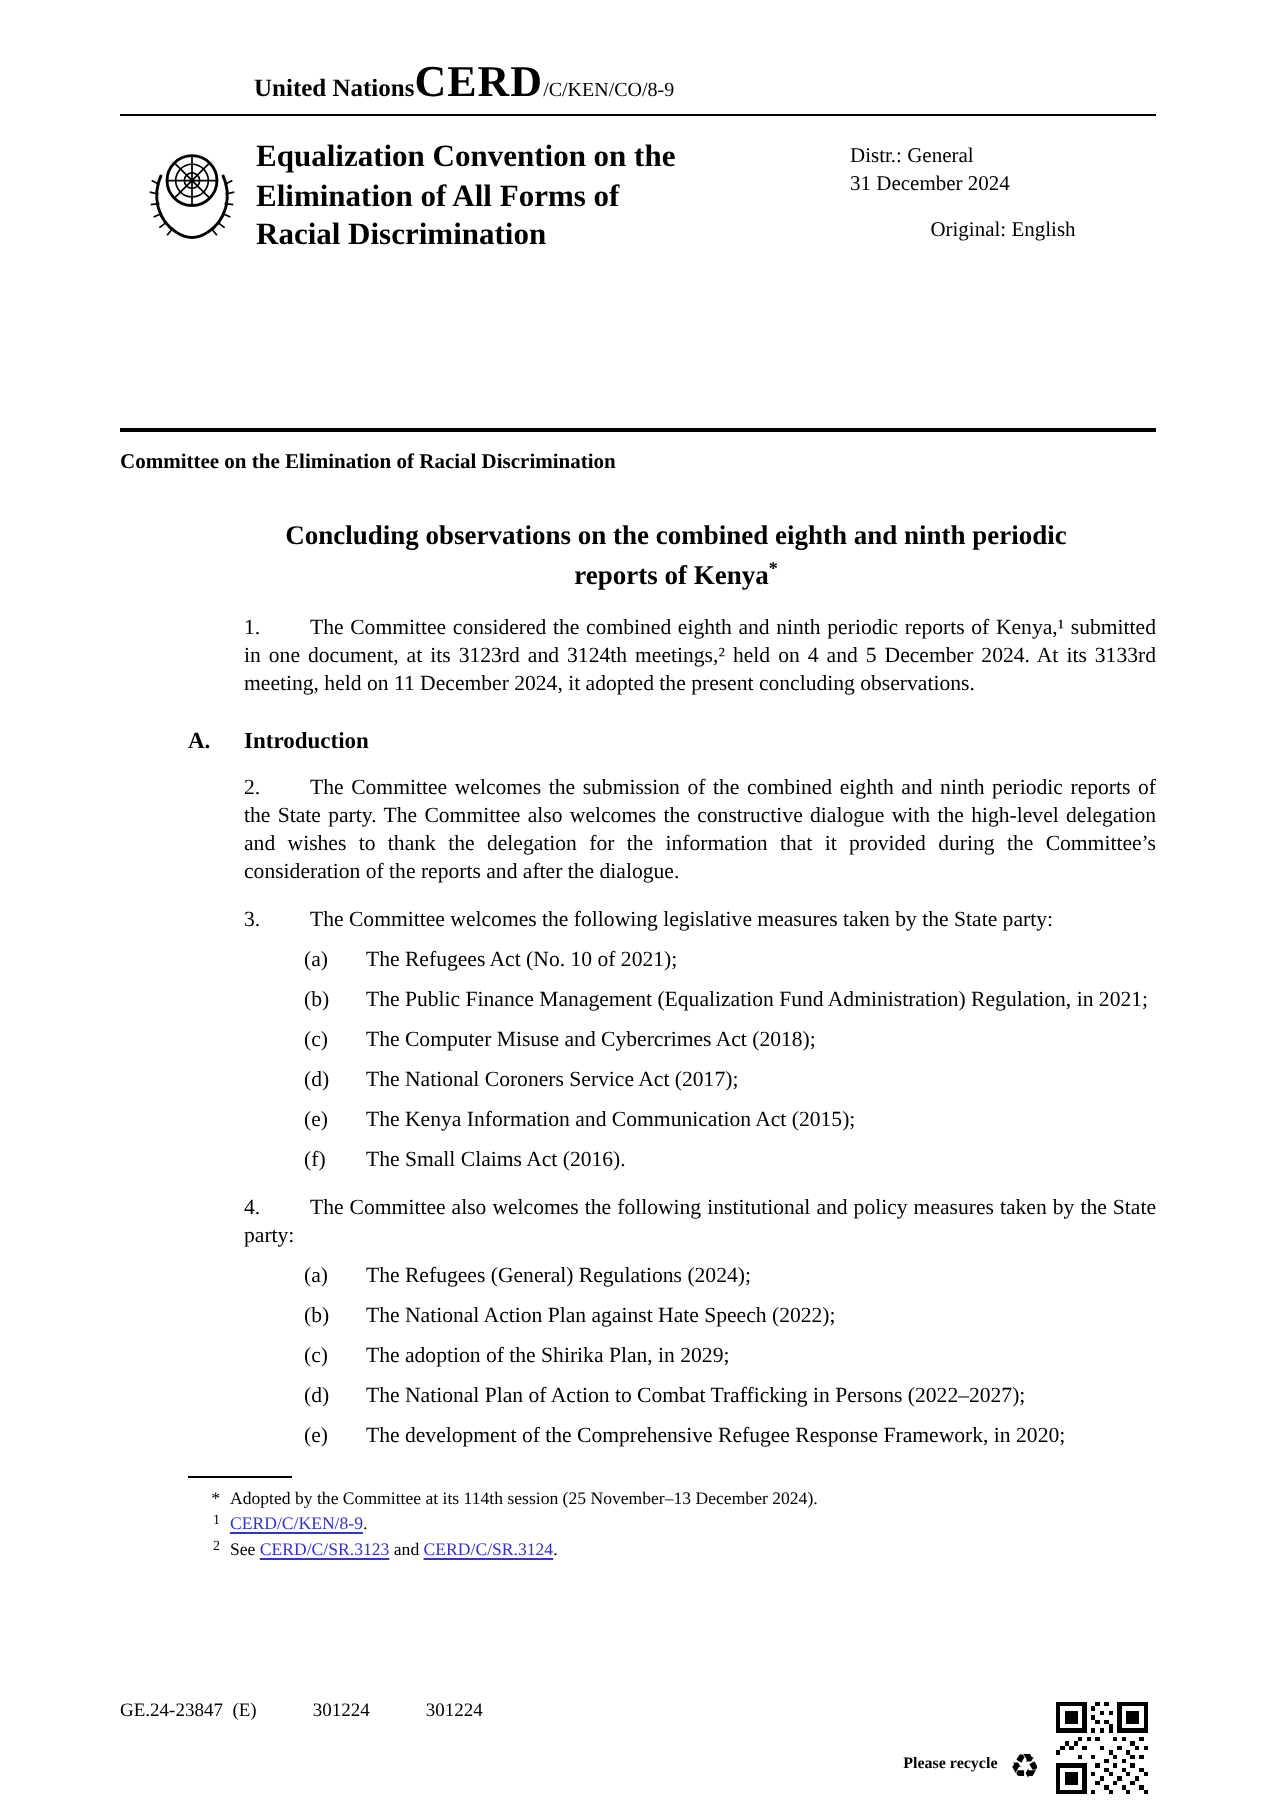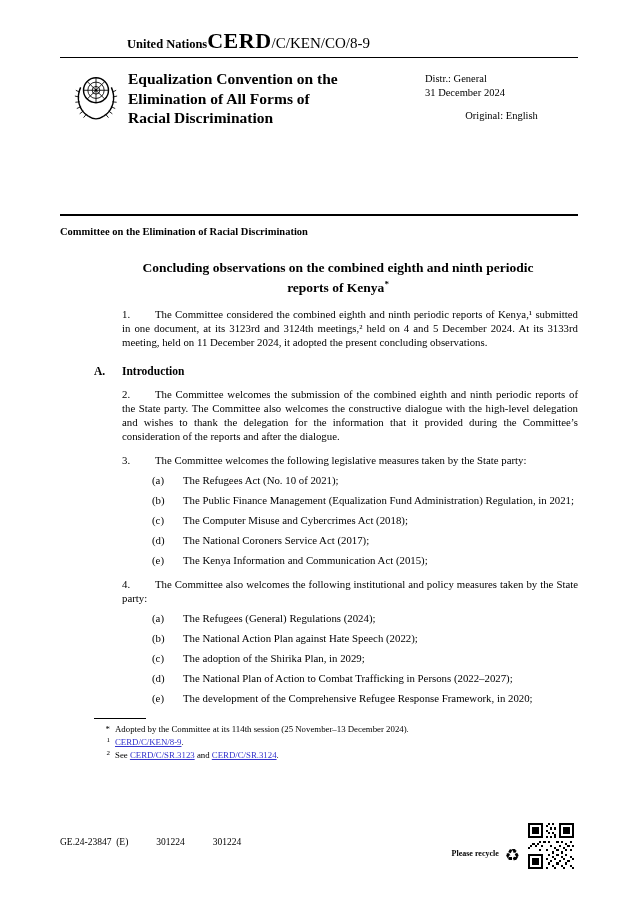--- a/index.html
+++ b/index.html
@@ -15,21 +15,21 @@
 
   
   .header-top {
     display: flex; align-items: baseline;
     margin: 28px 62px 0 60px; padding-bottom: 3px;
     border-bottom: 1.5px solid #000;
   }
   .org-name { font-weight: bold; font-size: 12.5px; margin-left: 67px; }
   .doc-symbol { white-space: nowrap; }
   .symbol-large { font-size: 22px; font-weight: bold; letter-spacing: .5px; }
-  .symbol-rest { font-size: 15px; margin-top: 37px; }
+  .symbol-rest { font-size: 10px; margin-top: 37px; }
 
   .header-main { display: flex; margin: 11px 62px 0 72px; }
   .emblem { flex: 0 0 auto; margin-top: 2px; }
   .conv-title {
     margin-left: 8px; width: 218px;
     font-weight: bold; font-size: 15.5px; line-height: 19.5px;
   }
   .header-meta { margin-left: auto; width: 153px; font-size: 10.5px; line-height: 14px; padding-top: 3px; }
   .header-meta .original { margin-top: 9px; text-align: center; }
 
@@ -63,22 +63,22 @@
   
   .footnotes { margin: 13px 62px 0 94px; }
   .fn-rule { width: 52px; border-top: 1px solid #000; margin-bottom: 5px; }
   .footnote { font-size: 8.8px; line-height: 11.6px; }
   .fn-marker { display: inline-block; width: 16px; text-align: right; margin-right: 5px; }
   .fn-sup { font-size: 7px; vertical-align: 2.5px; }
   .link { color: var(--link); text-decoration: underline; cursor: pointer; }
 
   
   .footer {
-    position: absolute; left: 60px; right: 66px; bottom: 36px;
-    display: flex; align-items: center; font-family: Liberation Serif, serif;
+    position: absolute; left: 60px; right: 66px; bottom: 8px;
+    display: flex; align-items: flex-start; font-family: Liberation Serif, serif;
   }
   .ge-line { font-size: 9.5px; margin-bottom: 9px; }
   .ge-line span { white-space: pre; }
   .ge-code { margin-left: 28px; }
   .recycle-group { margin-left: auto; display: flex; align-items: flex-end; }
   .please-recycle { font-size: 8px; font-weight: bold; margin-bottom: 11px; }
   .recycle-icon { font-size: 17px; line-height: 1; margin: 0 8px 5px 6px; }
   .qr svg, svg.qr { display: block; }
 </style>
 </head>
@@ -130,20 +130,21 @@
   <p class="para"><span class="pnum">2.</span><span>The Committee welcomes the submission of the combined eighth and ninth periodic reports of the State party. The Committee also welcomes the constructive dialogue with the high-level delegation and wishes to thank the delegation for the information that it provided during the Committee’s consideration of the reports and after the dialogue.</span></p>
 
 
   <p class="para"><span class="pnum">3.</span><span>The Committee welcomes the following legislative measures taken by the State party:</span></p>
 
   <p class="subpara"><span class="sublabel">(a)</span><span>The Refugees Act (No. 10 of 2021);</span></p>
   <p class="subpara"><span class="sublabel">(b)</span><span>The Public Finance Management (Equalization Fund Administration) Regulation, in 2021;</span></p>
   <p class="subpara"><span class="sublabel">(c)</span><span>The Computer Misuse and Cybercrimes Act (2018);</span></p>
   <p class="subpara"><span class="sublabel">(d)</span><span>The National Coroners Service Act (2017);</span></p>
   <p class="subpara"><span class="sublabel">(e)</span><span>The Kenya Information and Communication Act (2015);</span></p>
+  <p class="subpara"><span class="sublabel">(f)</span><span>The Small Claims Act (2016).</span></p>
 
   <p class="para"><span class="pnum">4.</span><span>The Committee also welcomes the following institutional and policy measures taken by the State party:</span></p>
 
   <p class="subpara"><span class="sublabel">(a)</span><span>The Refugees (General) Regulations (2024);</span></p>
   <p class="subpara"><span class="sublabel">(b)</span><span>The National Action Plan against Hate Speech (2022);</span></p>
   <p class="subpara"><span class="sublabel">(c)</span><span>The adoption of the Shirika Plan, in 2029;</span></p>
   <p class="subpara"><span class="sublabel">(d)</span><span>The National Plan of Action to Combat Trafficking in Persons (2022–2027);</span></p>
   <p class="subpara"><span class="sublabel">(e)</span><span>The development of the Comprehensive Refugee Response Framework, in 2020;</span></p>
 
   <div class="footnotes">

